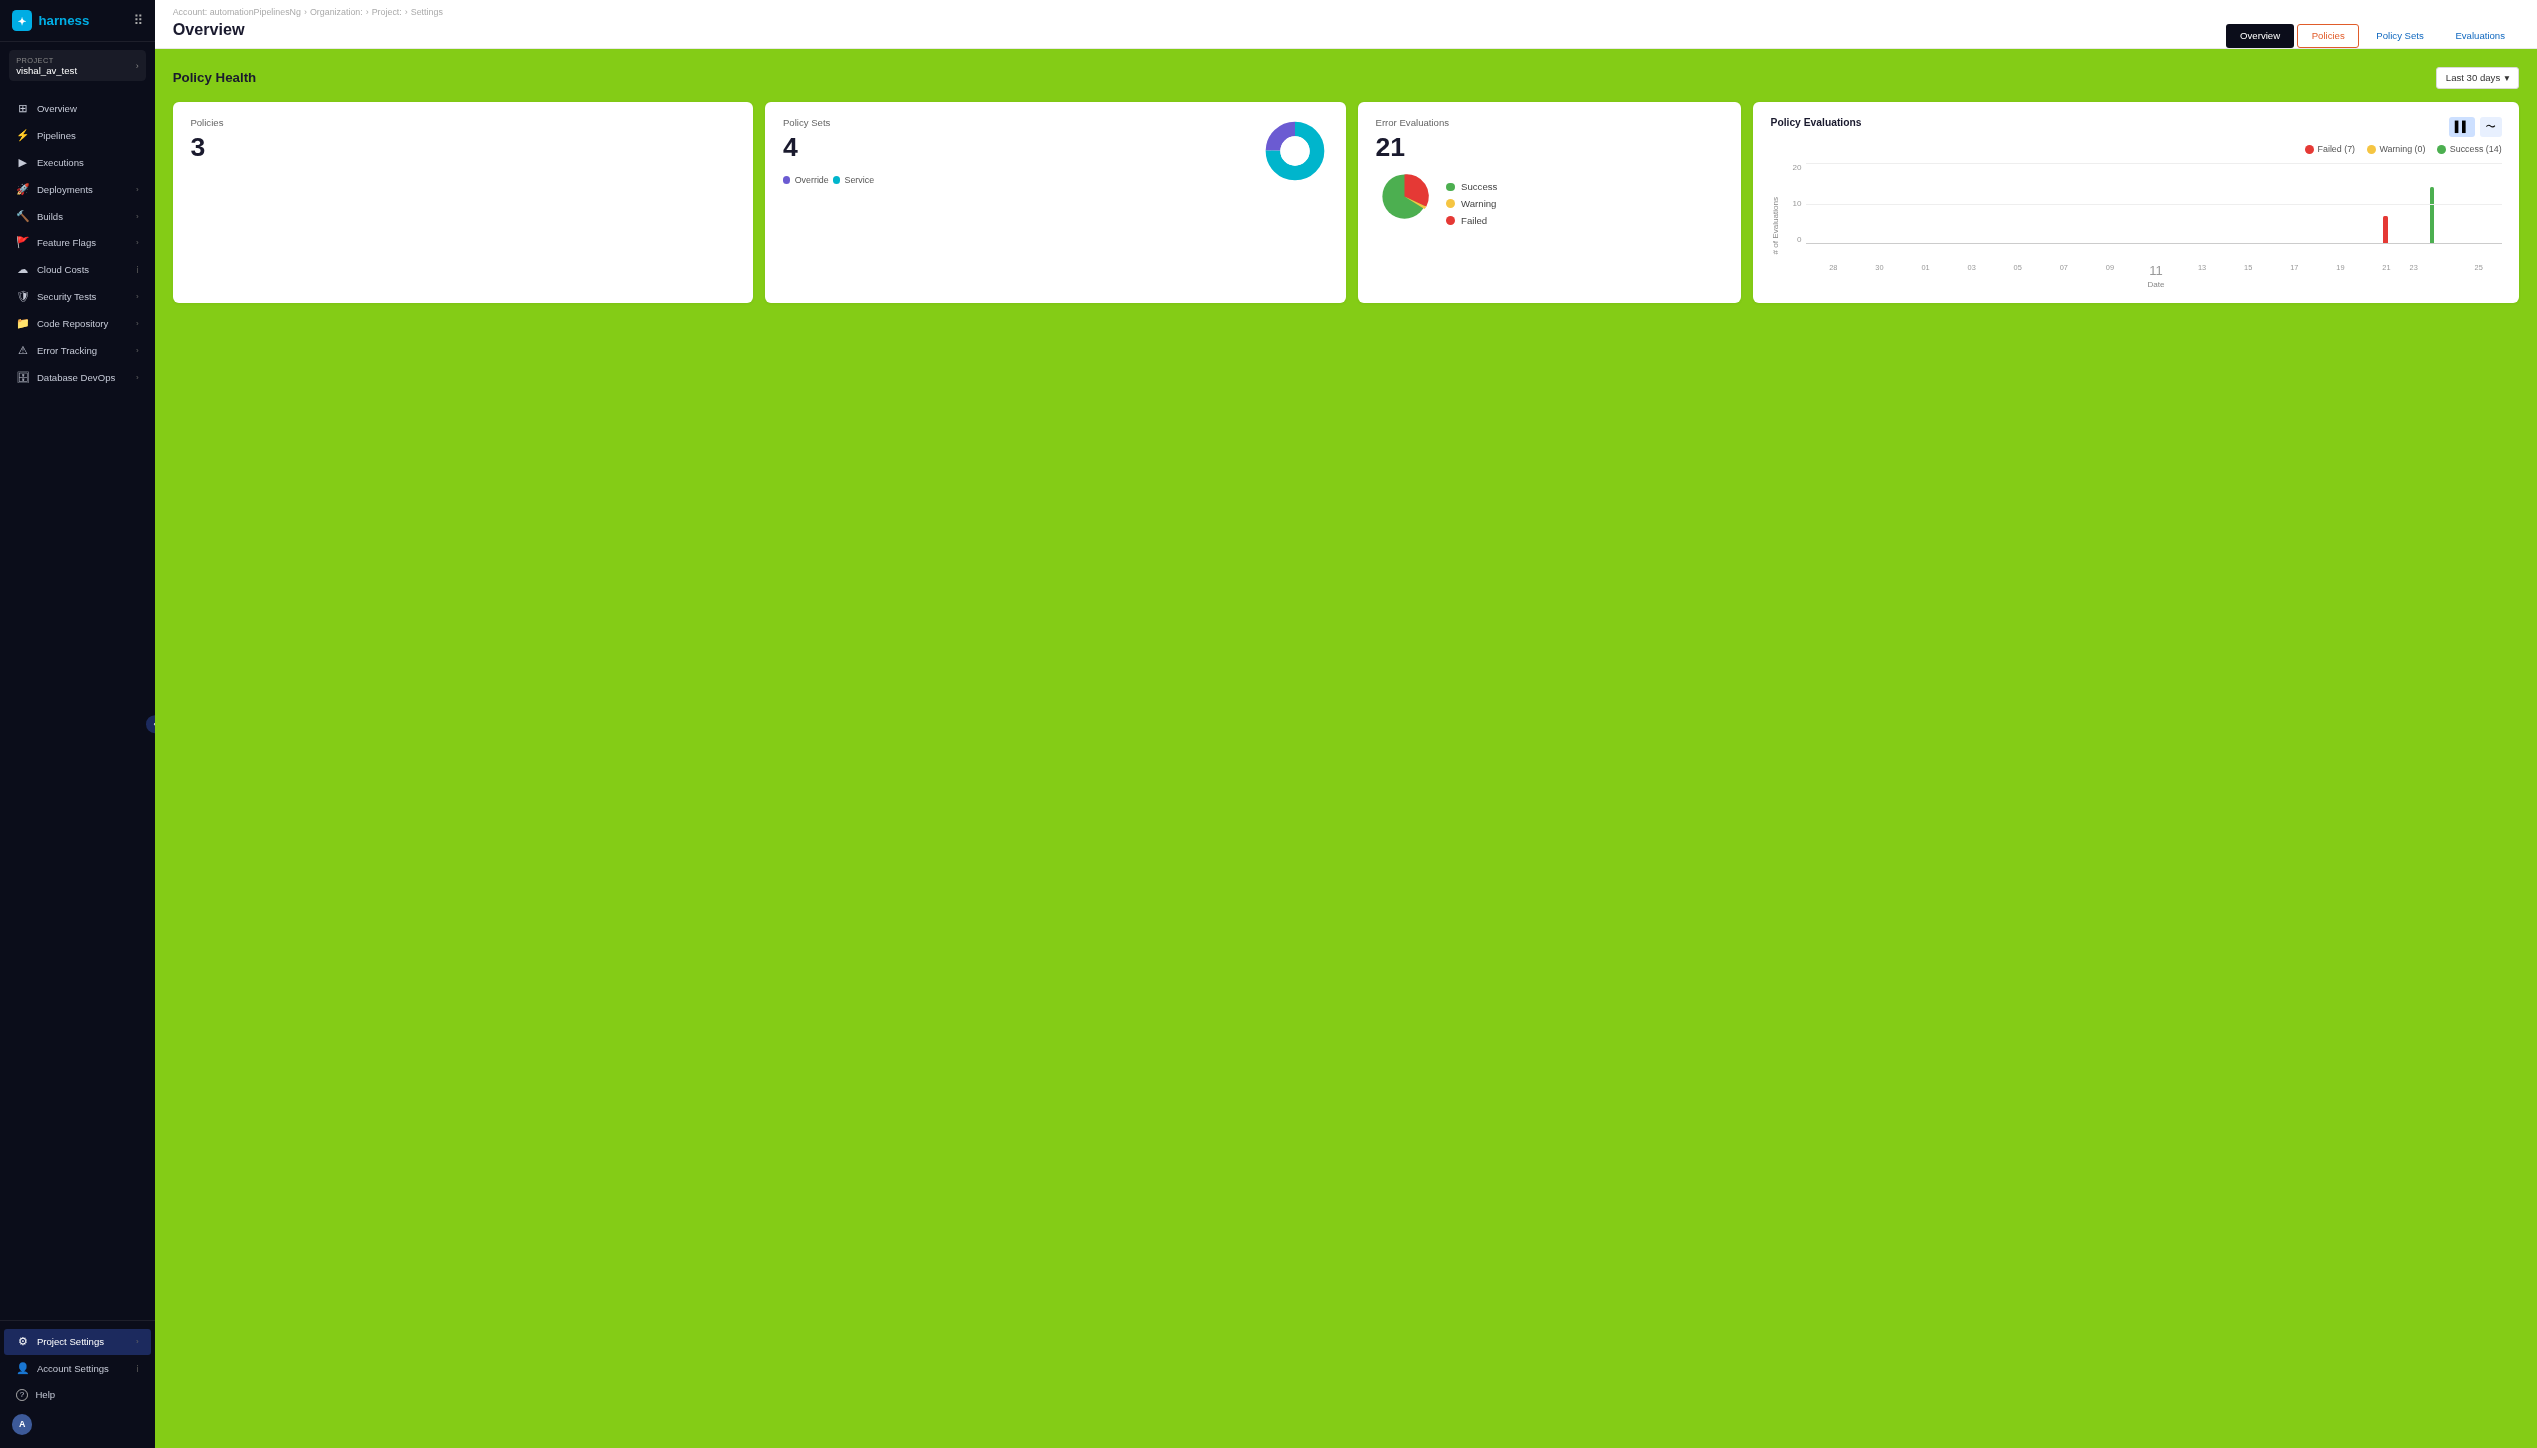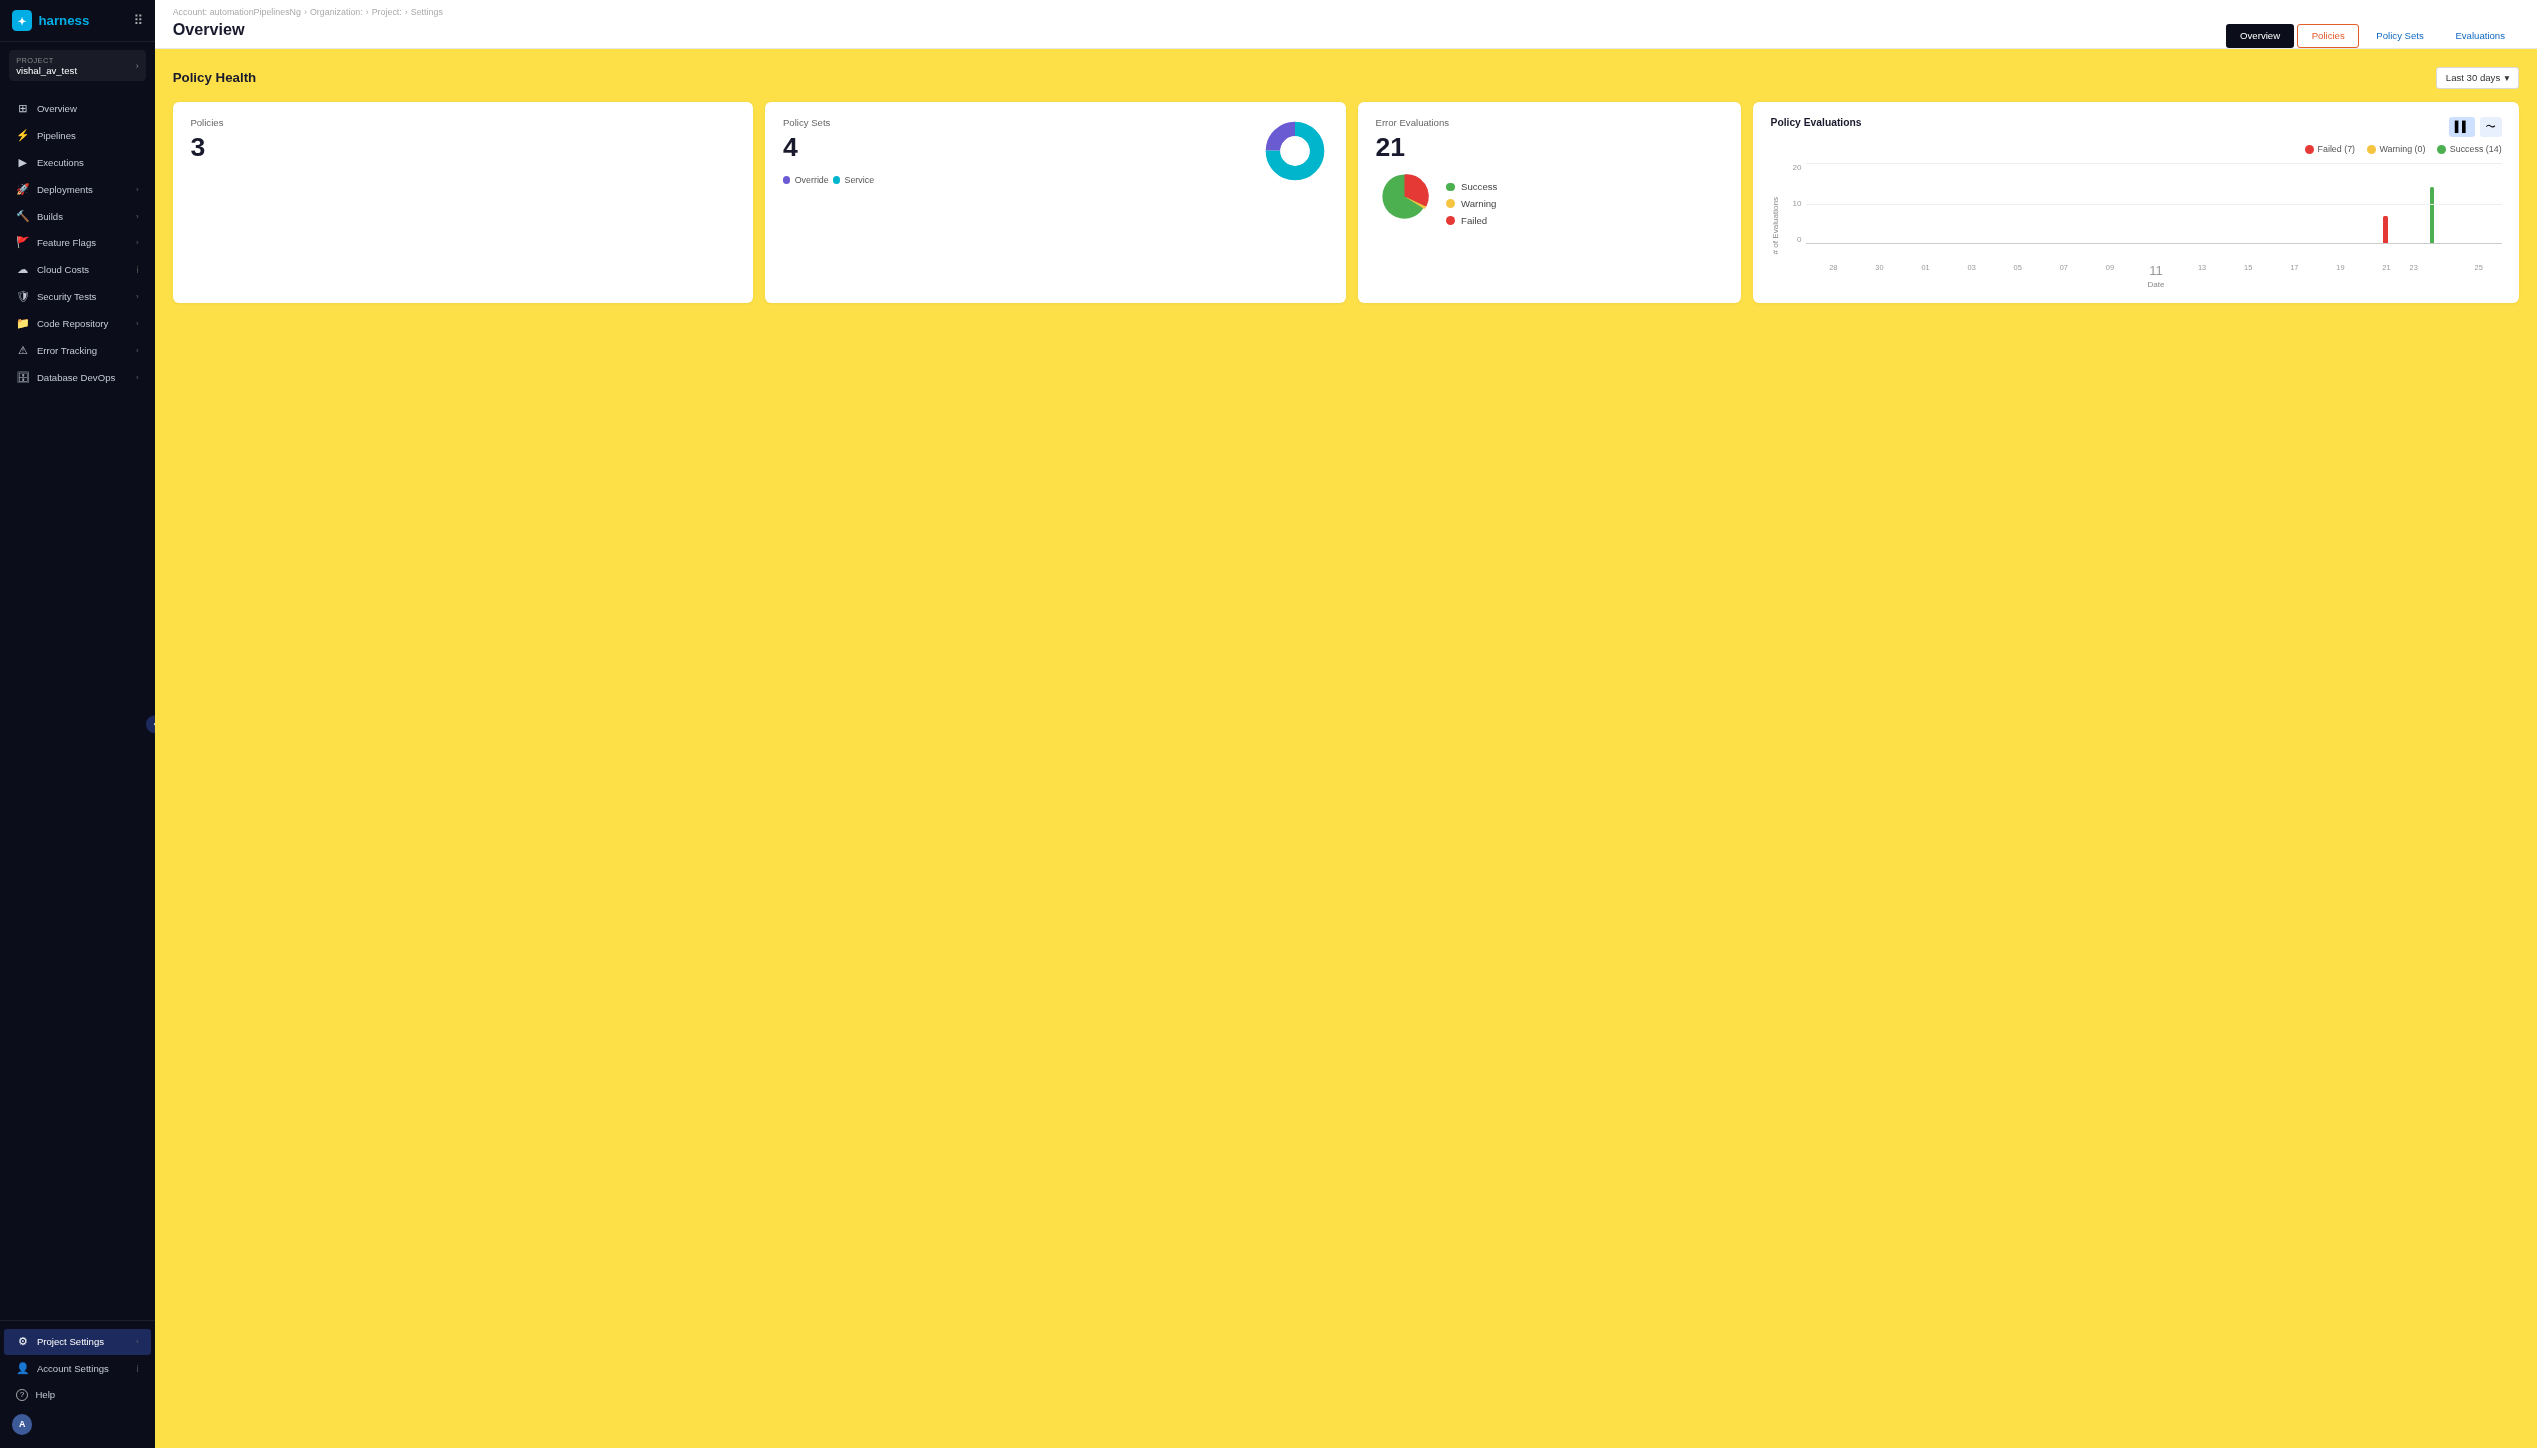--- a/index.html
+++ b/index.html
@@ -168,21 +168,21 @@
     }
     .top-tab.outlined {
       border: 1.5px solid #e05c2a;
       color: #e05c2a;
     }
 
     .content-area {
       flex: 1;
       overflow-y: auto;
       padding: 17.7px;
-      background: #fde047;
+      background: #84cc16;
     }
 
     .section-header {
       display: flex;
       align-items: center;
       justify-content: space-between;
       margin-bottom: 13.3px;
     }
     .section-title {
       font-size: 13.3px;

